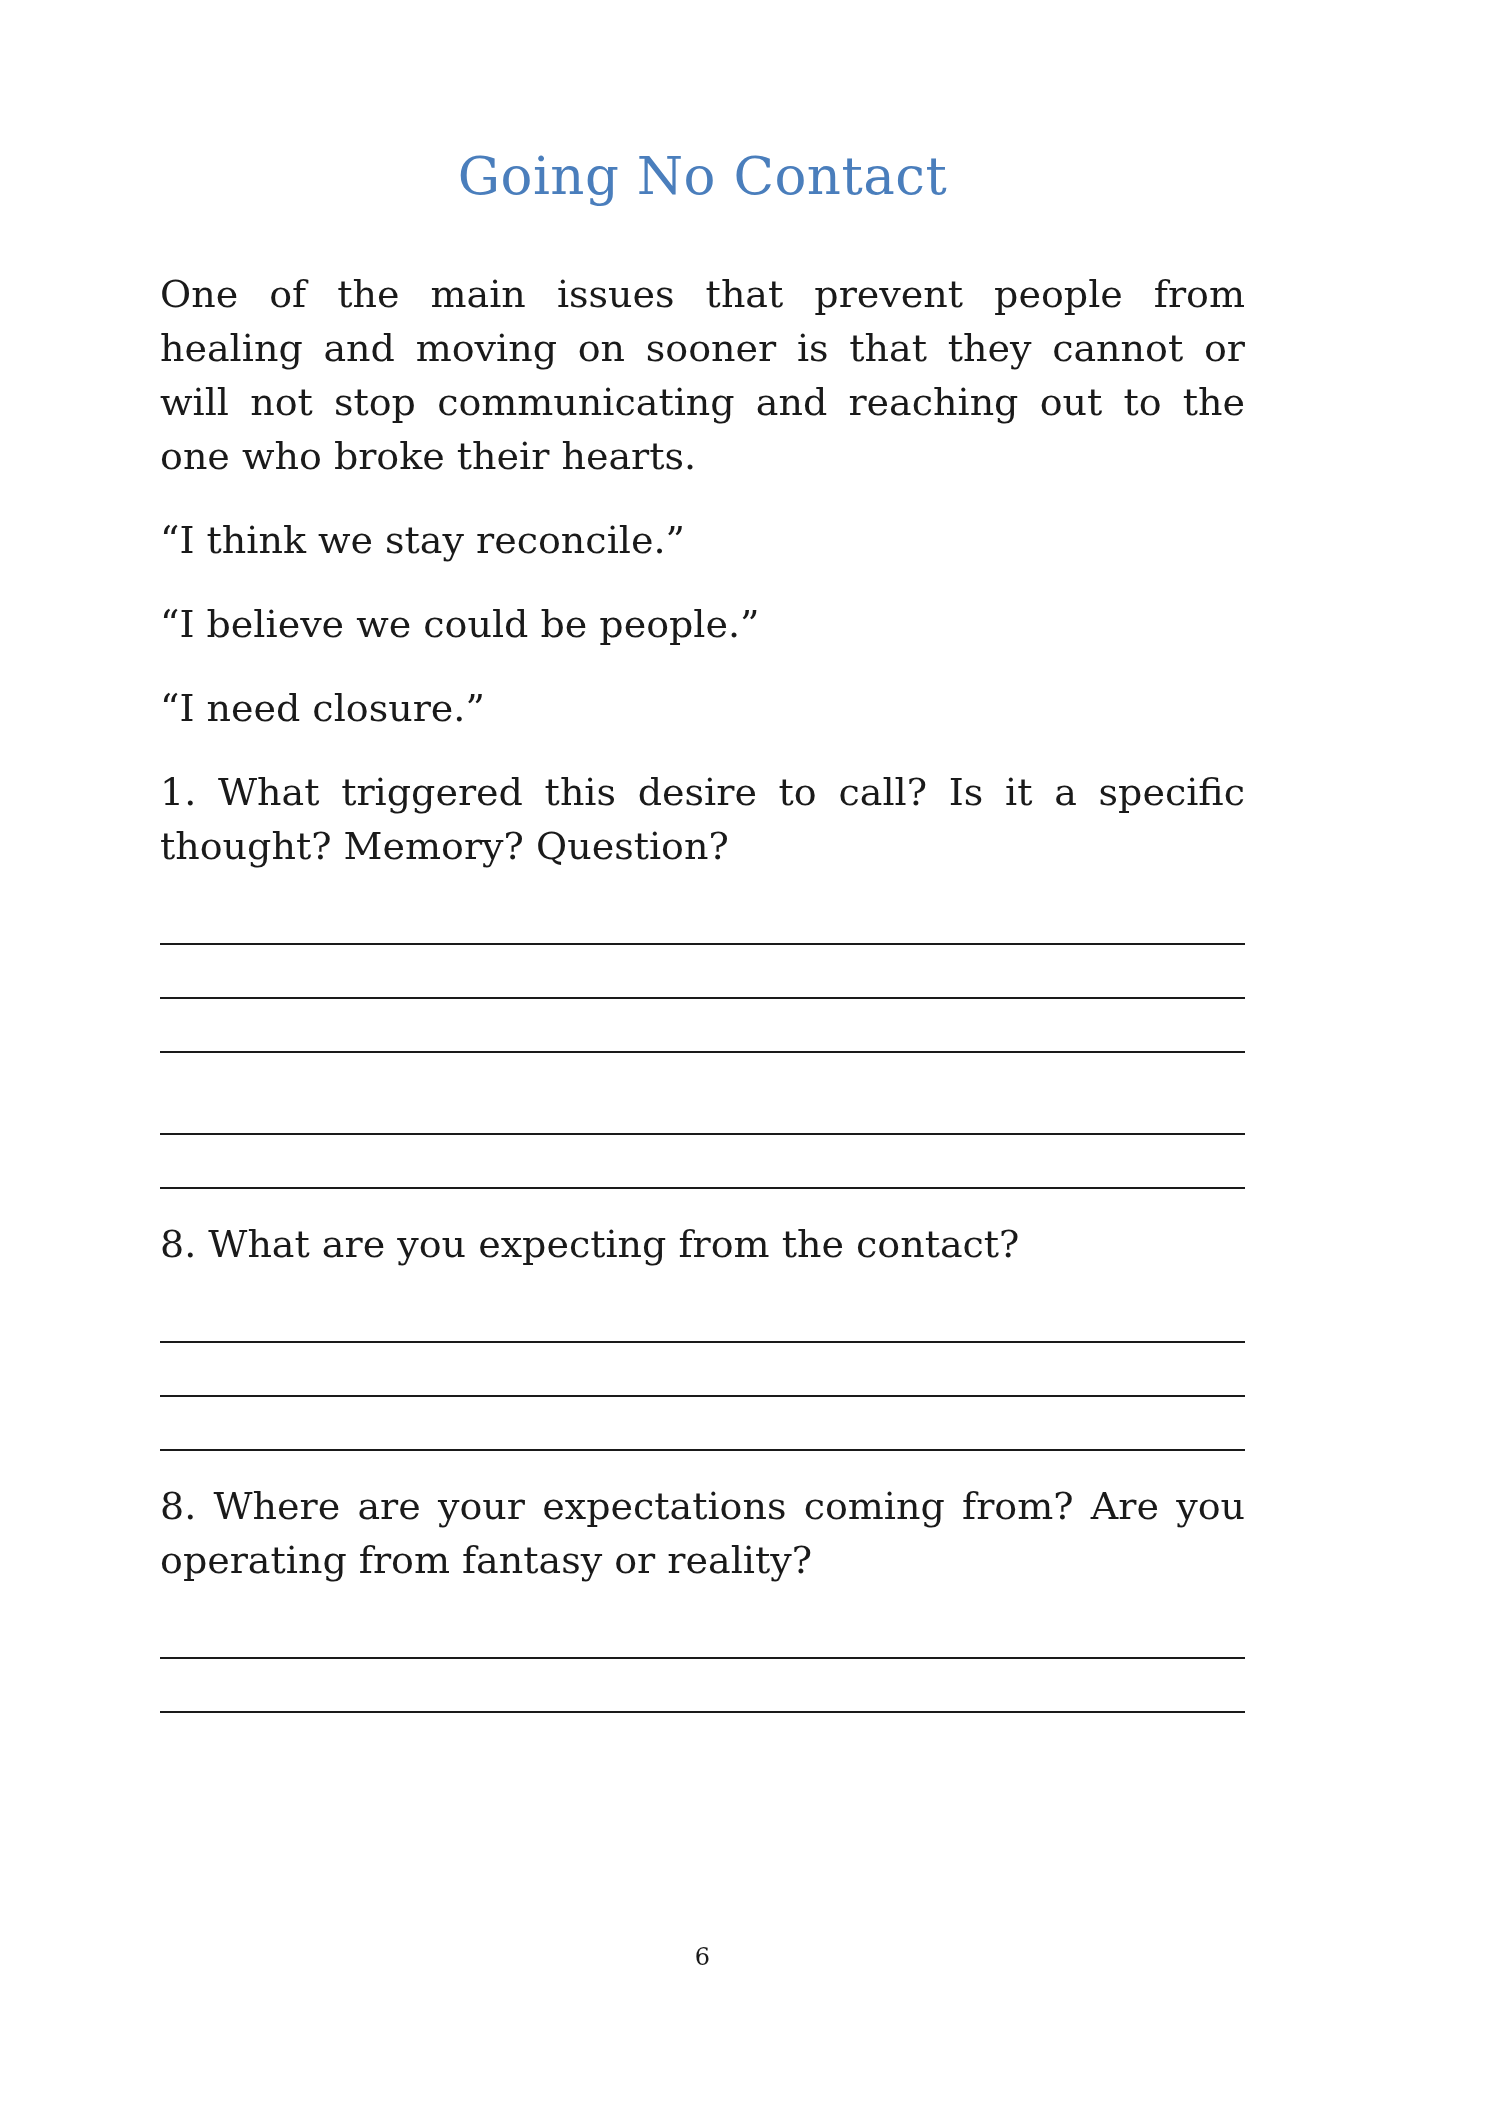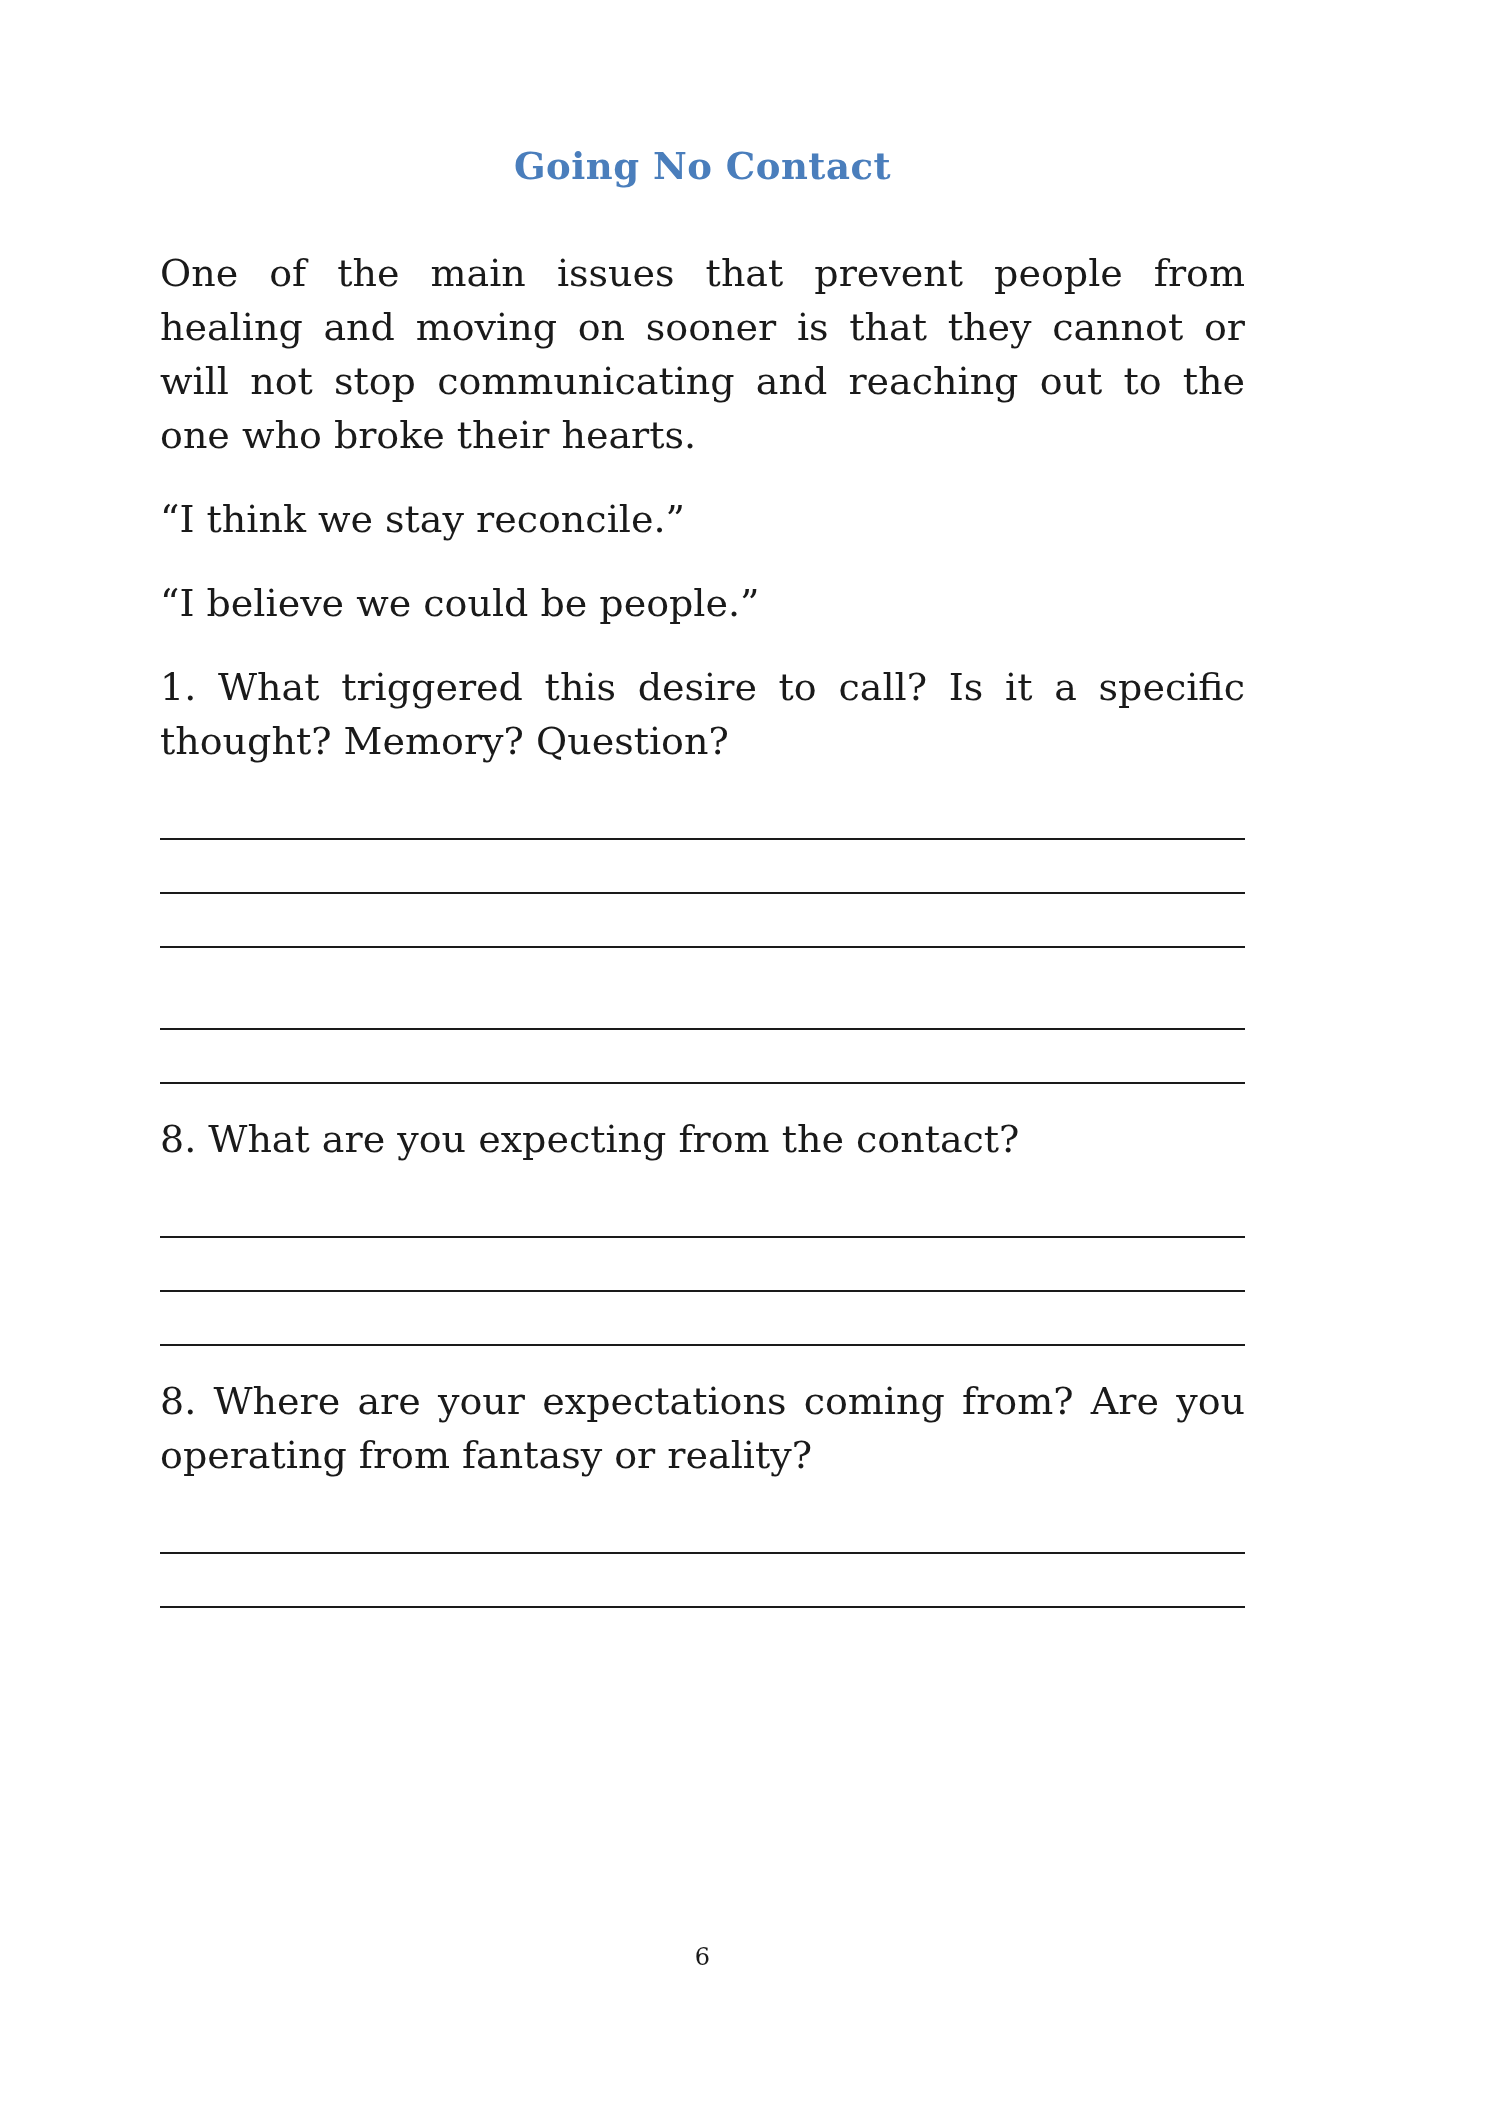--- a/index.html
+++ b/index.html
@@ -13,23 +13,23 @@
     font-family: "DejaVu Serif", "Liberation Serif", serif;
     color: var(--text-color, #1a1a1a);
     overflow: hidden;
   }
   .content {
     padding: 142px 255px 0 160px;
   }
   .doc-title {
     text-align: center;
     color: var(--title-color, #4a7ebc);
-    font-size: 37px;
+    font-size: 53px;
     line-height: 1.3;
-    font-weight: 700;
+    font-weight: 400;
     margin-bottom: 56px;
     letter-spacing: 0.5px;
   }
   p.body-text {
     font-size: 38px;
     line-height: 54px;
     text-align: justify;
     margin-bottom: 30px;
   }
   .question-block p.body-text {
@@ -56,20 +56,21 @@
 <body>
 
 <div class="page">
   <div class="content">
 
     <h1 class="doc-title">Going No Contact</h1>
 
     <p class="body-text">One of the main issues that prevent people from healing and moving on sooner is that they cannot or will not stop communicating and reaching out to the one who broke their hearts.</p>
     <p class="body-text">“I think we stay reconcile.”</p>
     <p class="body-text">“I believe we could be people.”</p>
+    <p class="body-text">“I need closure.”</p>
 
     <section class="question-block">
       <p class="body-text">1. What triggered this desire to call? Is it a specific thought? Memory? Question?</p>
       <div class="answer-lines">
           <div class="answer-line"></div>
           <div class="answer-line"></div>
           <div class="answer-line"></div>
         </div>
     </section>
 

